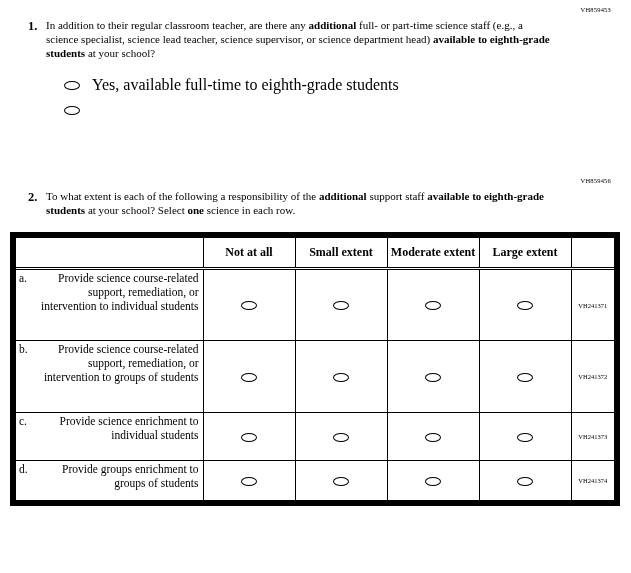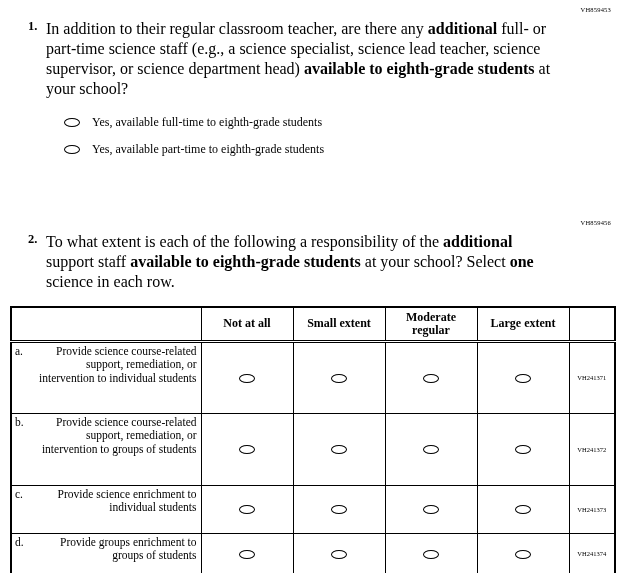--- a/index.html
+++ b/index.html
@@ -25,53 +25,53 @@
   .question { display: flex; margin-top: 6px; padding-left: 14px; }
   .qnum {
     flex: 0 0 18px;
     font-weight: bold;
     font-size: 12.5px;
     line-height: 1.25;
   }
   .qbody { flex: 1; }
   .prompt {
     margin: 0;
-    font-size: 16px;
+    font-size: 11px;
     line-height: 1.25;
     max-width: 505px;
   }
   .b { font-weight: bold; }
 
   .options { margin-top: 16px; padding-left: 18px; }
   .option {
     display: flex;
     align-items: center;
     gap: 12px;
     margin-bottom: 12px;
-    font-size: 12px;
+    font-size: 16px;
     cursor: default;
   }
   .option.gap { margin-top: 16px; }
 
   .oval {
     display: inline-block;
     width: 16px;
     height: 9px;
     border: 1.2px solid #000;
     border-radius: 50%;
     background: #fff;
     flex: 0 0 auto;
   }
 
   table.qtable {
     border-collapse: collapse;
     table-layout: fixed;
     width: 604px;
     margin: 14px 16px 0 -4px;
-    border: 2px solid #000000;
+    border: 6px solid #000000;
   }
   .qtable th, .qtable td { border: 1px solid #000; }
   .qtable thead th {
     height: 34px;
     font-size: 12px;
     font-weight: bold;
     text-align: center;
     vertical-align: middle;
     line-height: 1.1;
     padding: 2px;
@@ -118,21 +118,20 @@
     <div class="qbody">
       <p class="prompt"><span>In addition to their regular classroom teacher, are there any </span><span class="b">additional</span><span> full- or part-time science staff (e.g., a science specialist, science lead teacher, science supervisor, or science department head) </span><span class="b">available to eighth-grade students</span><span> at your school?</span></p>
 
       <div class="options">
         <div class="option">
           <span class="oval"></span>
           <span>Yes, available full-time to eighth-grade students</span>
         </div>
         <div class="option">
           <span class="oval"></span>
-          <span>Yes, available part-time to eighth-grade students</span>
         </div>
       </div>
     </div>
   </div>
 
   <div class="code code-right q2-code">VH859456</div>
 
   <div class="question">
     <div class="qnum">2.</div>
     <div class="qbody">
@@ -147,21 +146,21 @@
         <col class="col-ext">
         <col class="col-ext">
         <col class="col-ext">
         <col class="col-code">
     </colgroup>
     <thead>
       <tr>
         <th></th>
         <th>Not at all</th>
         <th>Small extent</th>
-        <th>Moderate regular</th>
+        <th>Moderate extent</th>
         <th>Large extent</th>
         <th></th>
       </tr>
     </thead>
     <tbody>
       <tr class="row-a">
         <td class="rowlabel">
           <div class="rl-wrap">
             <span class="rl">a.</span>
             <span class="rl-text">Provide science course-related support, remediation, or intervention to individual students</span>

